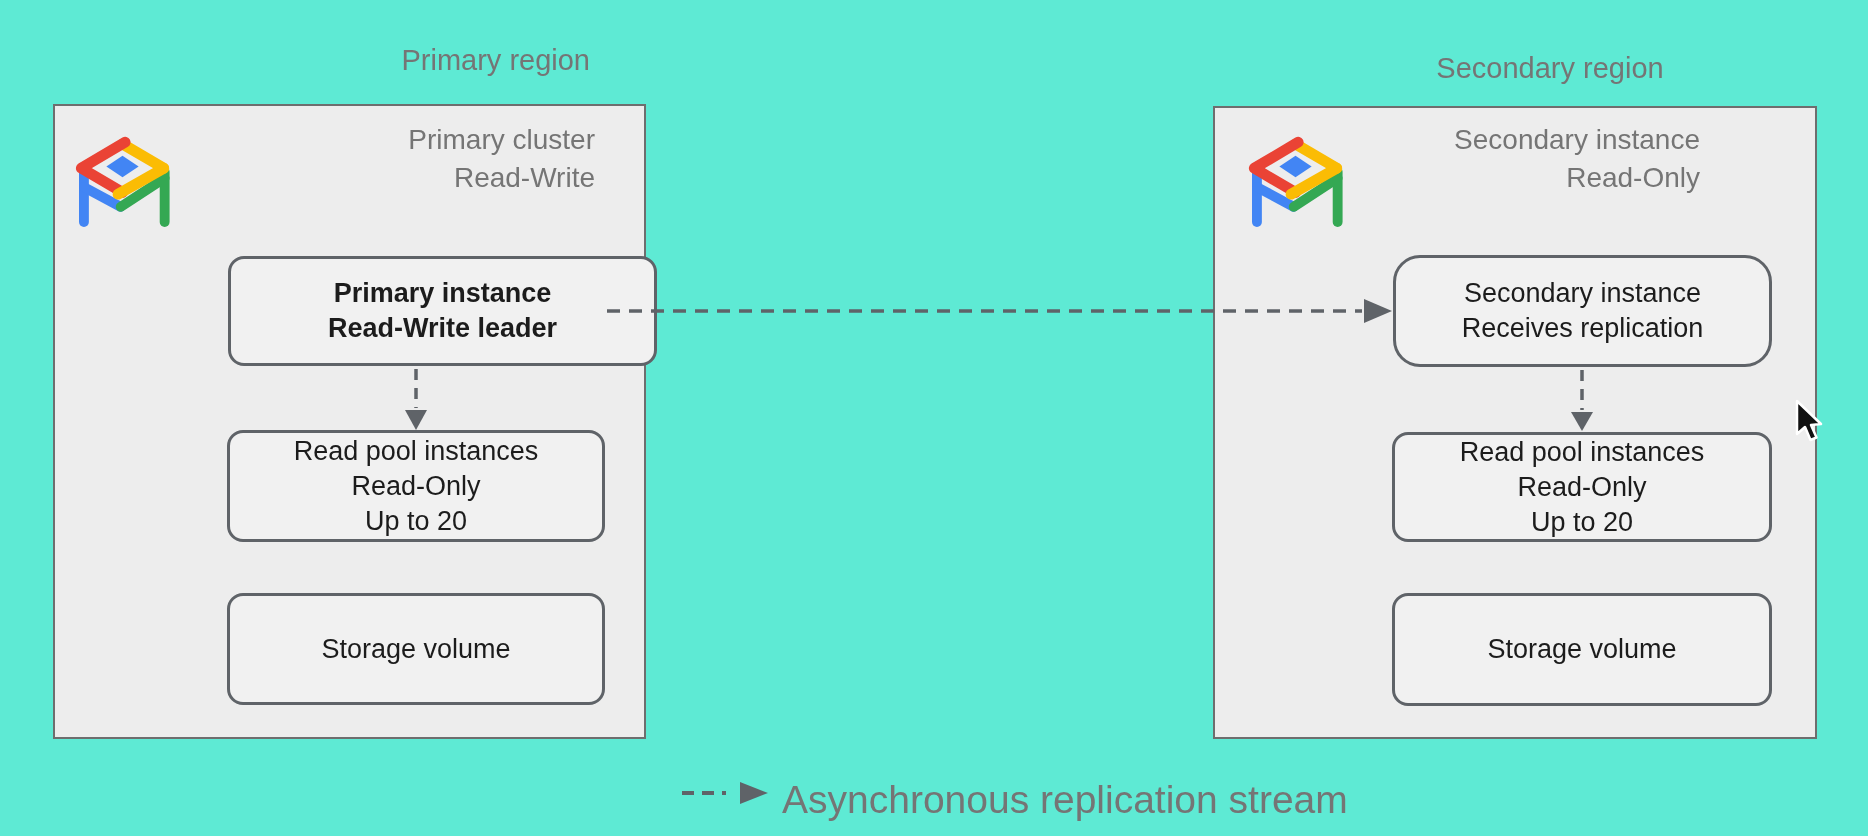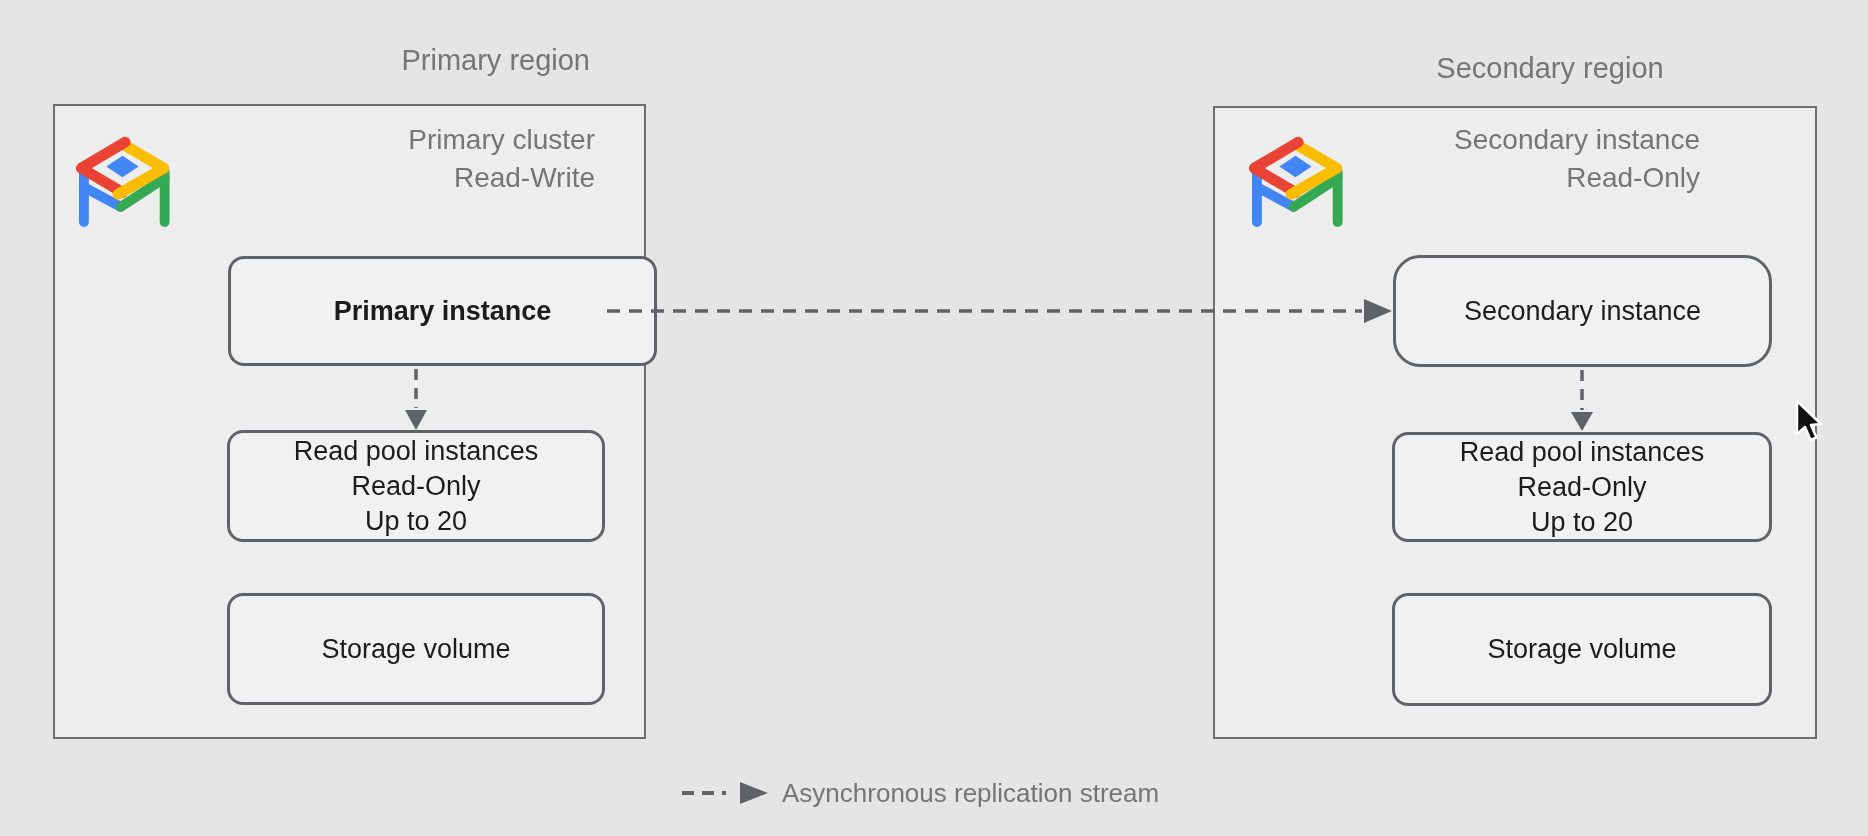--- a/index.html
+++ b/index.html
@@ -1,19 +1,19 @@
 <!DOCTYPE html>
 <html><head>
 <meta charset="utf-8">
 <style>
   html,body{margin:0;padding:0;background:#ffffff;}
   .canvas{
     position:relative;
     width:1868px;height:836px;
-    background:#e5e5e5;
+    background:#5eead4;
     font-family:"Liberation Sans", sans-serif;
     overflow:hidden;
   }
   .region-title{
     position:absolute;
     color:#757575;
     font-size:29px;
     text-align:right;
     white-space:nowrap;
   }
@@ -59,21 +59,21 @@
   .node.p-readpool{left:227px;top:430px;width:378px;height:112px;}
   .node.p-storage{left:227px;top:593px;width:378px;height:112px;}
   .node.s-instance{left:1393px;top:255px;width:379px;height:112px;border-radius:27px;}
   .node.s-readpool{left:1392px;top:432px;width:380px;height:110px;}
   .node.s-storage{left:1392px;top:593px;width:380px;height:113px;}
   .overlay{position:absolute;left:0;top:0;pointer-events:none;}
   .legend-label{
     position:absolute;
     left:782px;top:778px;
     color:#757575;
-    font-size:26px;
+    font-size:39px;
     white-space:nowrap;
   }
 </style>
 </head>
 <body>
 
 <div class="canvas">
 
   <div class="region-title primary">Primary region</div>
   <div class="region-title secondary">Secondary region</div>
@@ -110,32 +110,34 @@
       <path d="M 110 59 L 110 115" stroke="#34A853" stroke-width="11"></path>
       <path d="M 63 28 L 109 55" stroke="#FBBC04" stroke-width="12"></path>
       <path d="M 66 26 L 17 55 L 63 82" stroke="#EA4335" stroke-width="12"></path>
       <path d="M 109 55 L 58 84" stroke="#FBBC04" stroke-width="12"></path>
       <polygon points="63,41 81,53 63,65 45,53" fill="#4285F4" stroke="none"></polygon>
     </g>
   </svg>
 
   <div class="node p-instance">
     <div>Primary instance</div>
+    <div>Read-Write leader</div>
   </div>
   <div class="node p-readpool">
     <div>Read pool instances</div>
     <div>Read-Only</div>
     <div>Up to 20</div>
   </div>
   <div class="node p-storage">
     <div>Storage volume</div>
   </div>
 
   <div class="node s-instance">
     <div>Secondary instance</div>
+    <div>Receives replication</div>
   </div>
   <div class="node s-readpool">
     <div>Read pool instances</div>
     <div>Read-Only</div>
     <div>Up to 20</div>
   </div>
   <div class="node s-storage">
     <div>Storage volume</div>
   </div>
 

